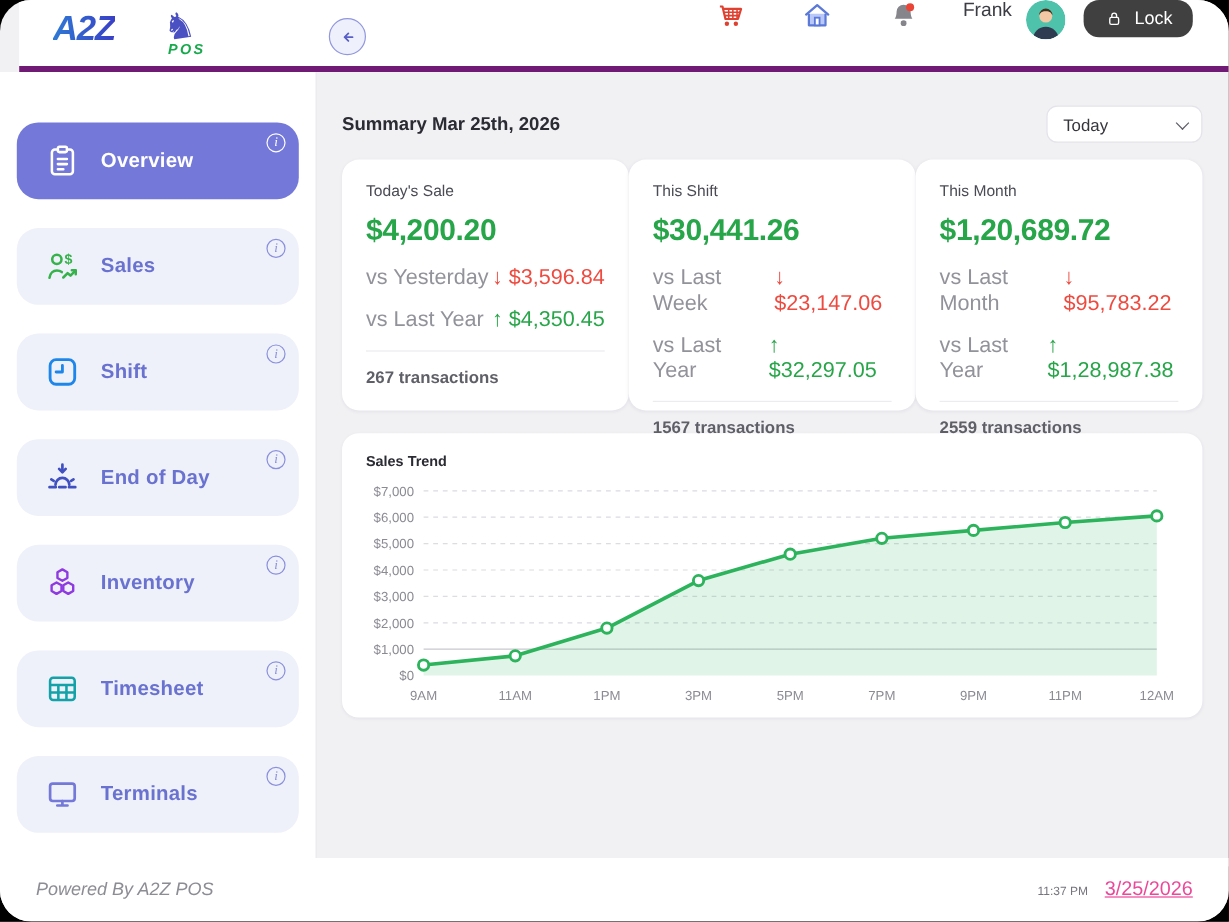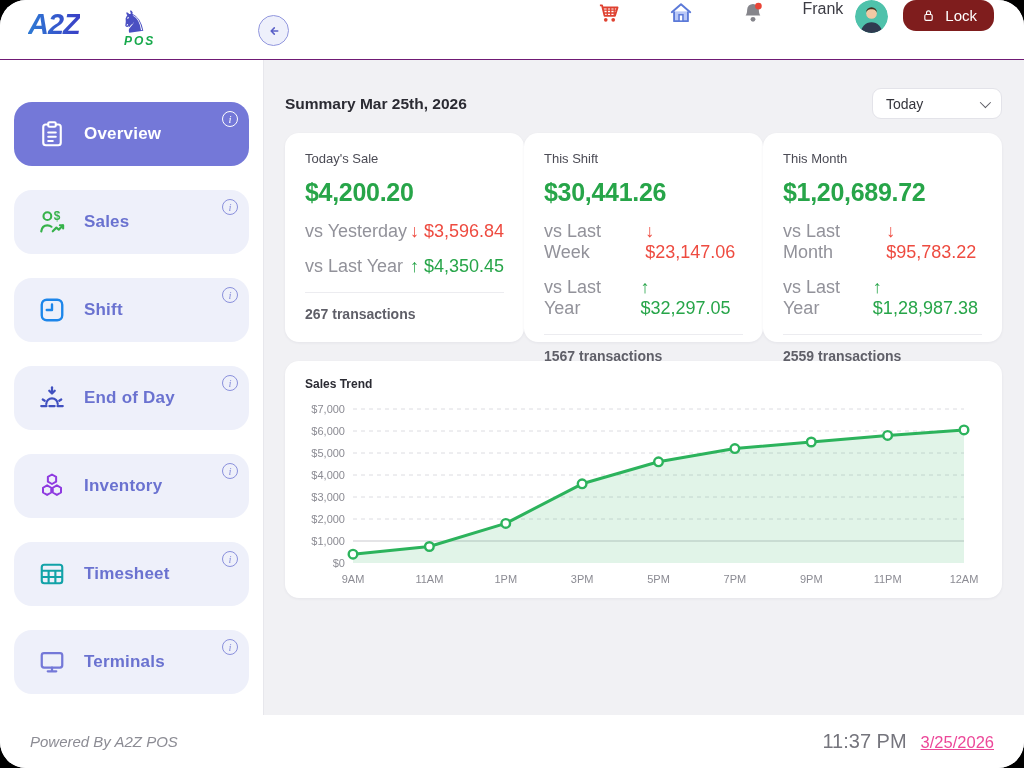--- a/index.html
+++ b/index.html
@@ -1,33 +1,33 @@
 <!DOCTYPE html>
 <html><head>
 <meta charset="utf-8">
 <style>
   * { margin:0; padding:0; box-sizing:border-box; }
   html,body { width:1024px; height:768px; background:#000; font-family:"Liberation Sans", sans-serif; }
   .app { position:relative; width:1024px; height:768px; border-radius:26px; overflow:hidden; background:#f1f1f4; }
 
   
-  .header { position:absolute; top:0; left:0; right:0; height:60px; background:#fff; border-bottom:1px solid #701a75; z-index:5; }
+  .header { position:absolute; top:0; left:16px; right:0; height:60px; background:#fff; border-bottom:5px solid #701a75; z-index:5; }
   .logo { position:absolute; left:28px; top:8px; width:140px; height:44px; }
   .logo-text { font-size:29px; font-weight:800; font-style:italic; letter-spacing:-1px;
     background:linear-gradient(90deg,#2e7ad4,#3a3fc6); -webkit-background-clip:text; background-clip:text; color:transparent; }
   .logo-horse { position:absolute; left:92px; top:-4px; font-size:30px; color:#4a4fc2; transform:rotate(-8deg); font-style:normal; }
   .logo-sub { position:absolute; left:96px; top:26px; font-size:12px; font-weight:800; font-style:italic; color:#17a94c; letter-spacing:2px; }
   .back-btn { position:absolute; left:258px; top:15px; width:31px; height:31px; border-radius:50%; background:#eef0fb; border:1.5px solid #9297de; display:flex; align-items:center; justify-content:center; cursor:pointer; }
   .hdr-right { position:absolute; right:0; top:0; height:60px; display:flex; padding-right:30px; }
   .hicon { width:26px; height:26px; display:flex; align-items:center; justify-content:center; cursor:pointer; }
   .hicon svg { width:26px; height:26px; }
   .sp46 { width:46px; } .sp36 { width:36px; } .sp12 { width:12px; } .sp15 { width:15px; }
   .user-name { font-size:16px; color:#3c3c44; }
   .avatar { width:33px; height:33px; border-radius:50%; overflow:hidden; cursor:pointer; }
-  .lock-btn { height:31px; padding:0 17px; background:#7f1d1d; border:none; border-radius:13px; color:#fff; font-size:15px; font-family:"Liberation Sans",sans-serif; display:flex; align-items:center; gap:8px; cursor:pointer; }
+  .lock-btn { height:31px; padding:0 17px; background:#404040; border:none; border-radius:13px; color:#fff; font-size:15px; font-family:"Liberation Sans",sans-serif; display:flex; align-items:center; gap:8px; cursor:pointer; }
 
   
   .sidebar { position:absolute; left:0; top:60px; width:264px; height:655px; background:#fff; border-right:1px solid #e7e7ec; padding:42px 14px 0 14px; overflow:hidden; }
   .side-item { position:relative; height:64px; border-radius:18px; background:#eef0fa; margin-bottom:24px; display:flex; align-items:center; padding-left:22px; cursor:pointer; }
   .side-item .sicon { width:32px; height:32px; margin-right:16px; display:flex; align-items:center; justify-content:center; }
   .side-item .sicon svg { width:30px; height:30px; }
   .side-item .slbl { font-size:17px; font-weight:700; color:#6a72d0; letter-spacing:.2px; }
   .side-item.active { background:#7478d8; }
   .side-item.active .slbl { color:#fff; }
   .info-badge { position:absolute; top:9px; right:11px; width:16px; height:16px; border:1.4px solid #8a90dc; border-radius:50%; color:#8a90dc; font-family:"Liberation Serif",serif; font-size:11px; font-style:italic; display:flex; align-items:center; justify-content:center; cursor:pointer; }
@@ -59,21 +59,21 @@
   .chart-card { background:#fff; border-radius:14px; margin-top:19px; height:237px; padding:16px 20px 0 20px; box-shadow:0 1px 3px rgba(40,40,60,.06); }
   .chart-title { font-size:12px; font-weight:700; color:#2b2b33; }
   #chart-holder { margin-top:8px; }
   #chart-holder svg { overflow:visible; display:block; }
   .ylab, .xlab { font-size:11px; fill:#8b8b93; font-family:"Liberation Sans",sans-serif; }
 
   
   .footer { position:absolute; left:0; bottom:0; width:100%; height:53px; background:#fff; display:flex; align-items:center; justify-content:space-between; padding:0 30px; }
   .powered { font-size:15px; font-style:italic; color:#8c8c94; }
   .foot-right { display:flex; align-items:baseline; gap:14px; }
-  .foot-time { font-size:20px; color:#75757d; }
+  .foot-time { font-size:10px; color:#75757d; }
   .foot-date { font-size:16.5px; color:#ec4899;text-decoration:underline; }
 </style>
 </head>
 <body>
 
 <div class="app">
 
   <div class="header">
     <div class="logo">
       <span class="logo-text">A2Z</span>

